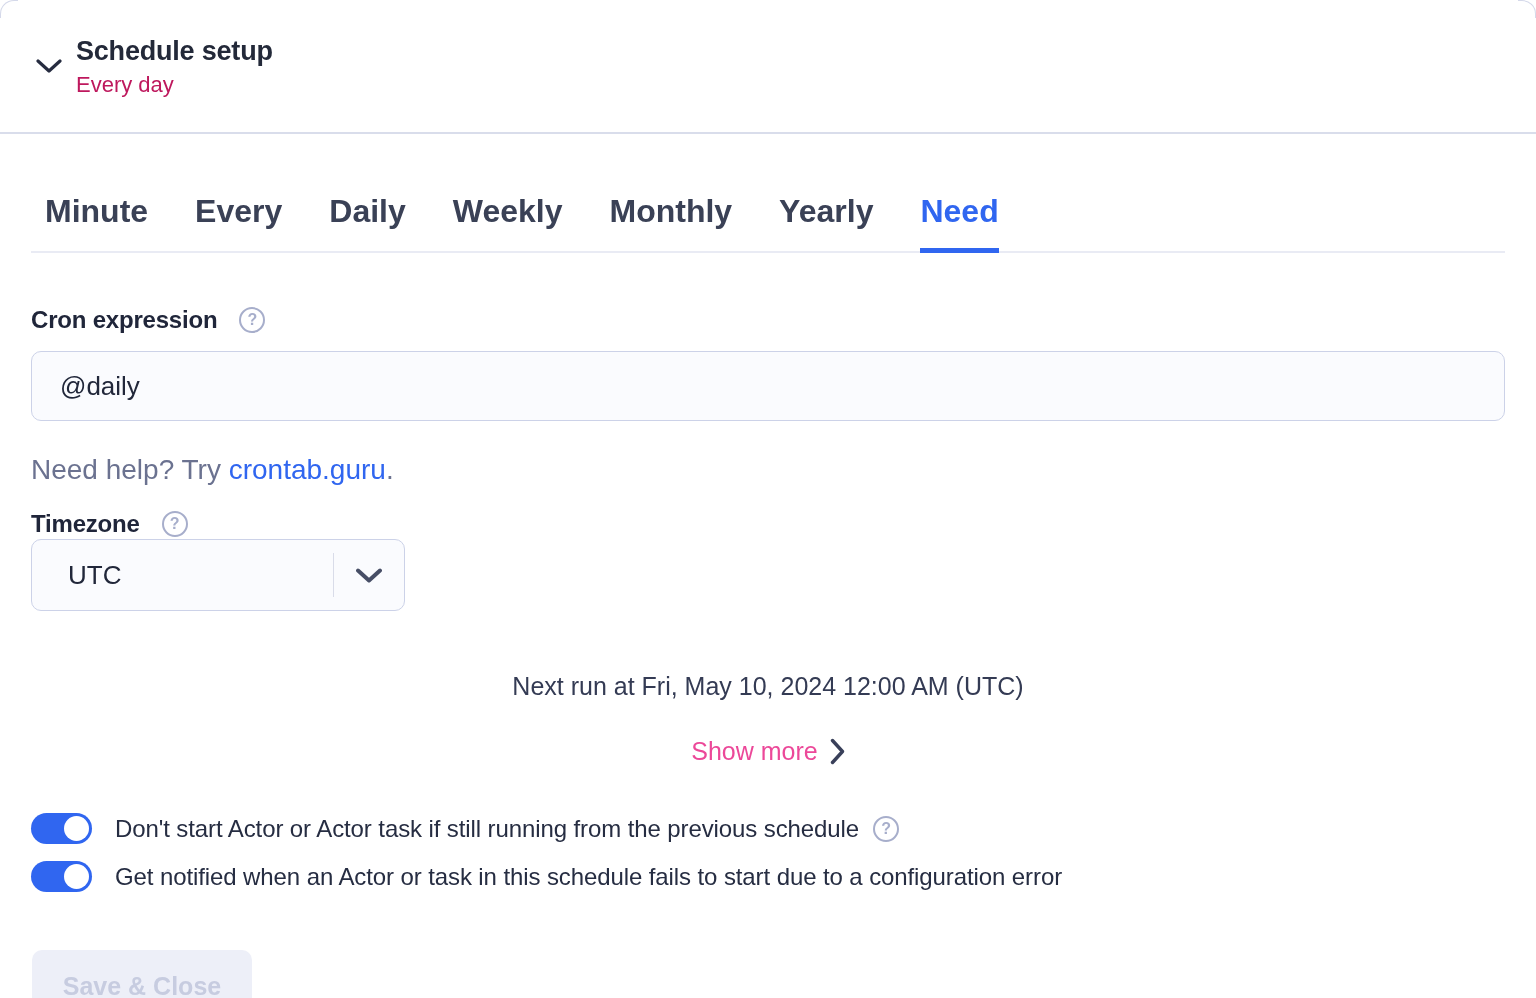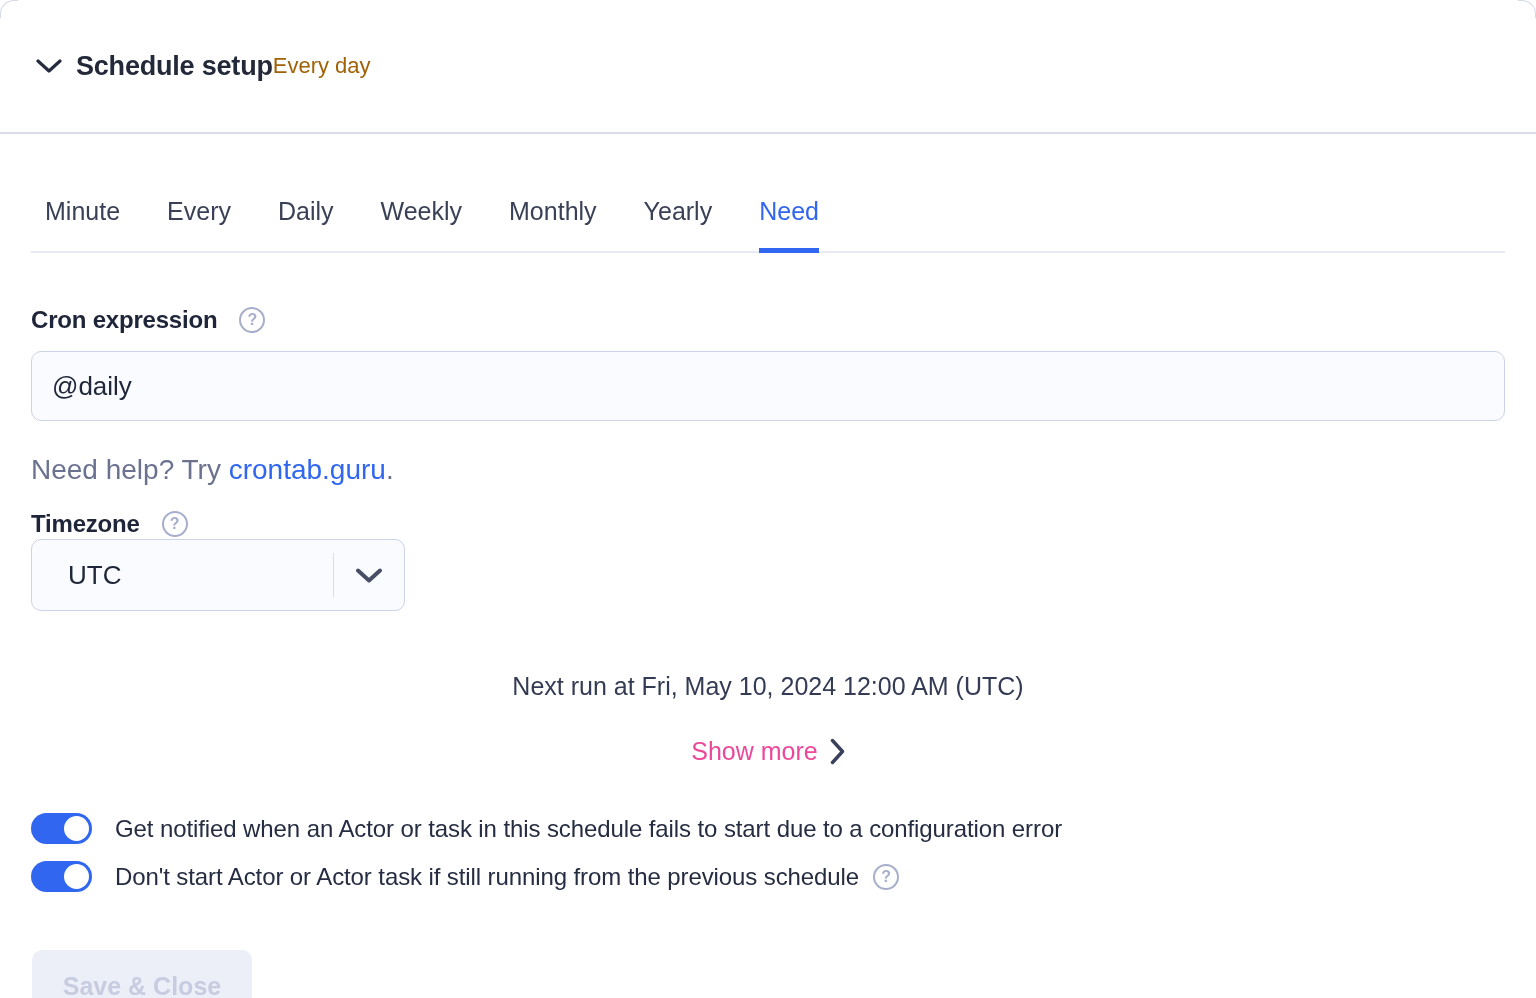--- a/index.html
+++ b/index.html
@@ -21,37 +21,37 @@
     height:134px;
     border-bottom:2px solid #d9ddeb;
     display:flex; align-items:center;
     padding:0 32px;
   }
   .collapse-btn {
     background:none; border:none; cursor:pointer;
     width:34px; height:34px; display:flex; align-items:center; justify-content:center;
     margin-right:10px;
   }
-  .title-block { display:flex; }
+  .title-block { display:flex; flex-direction:column; }
   .page-title { font-size:27px; font-weight:700; color:#232939; letter-spacing:-0.2px; line-height:34px; }
-  .page-subtitle { font-size:22px; color:#a16207; line-height:28px; margin-top:3px; }
+  .page-subtitle { font-size:22px; color:#be185d; line-height:28px; margin-top:3px; }
 
   
   main { padding:0 31px; }
 
   .tabs {
     display:flex; gap:47px;
     margin-top:62px;
     padding:0 14px;
     border-bottom:2px solid #e9ebf4;
   }
   .tab {
     background:none; border:none; cursor:pointer;
     font-family:inherit;
-    font-size:25px; font-weight:400; color:#3a4156;
+    font-size:32px; font-weight:700; color:#3a4156;
     line-height:30px;
     padding:0 0 22px 0;
     border-bottom:5px solid transparent;
     margin-bottom:-2px;
   }
   .tab.active { color:var(--accent); border-bottom-color:var(--accent); }
 
   .field-label-row { display:flex; align-items:center; gap:22px; }
   .field-label { font-size:24px; font-weight:700; color:#20263a; line-height:30px; letter-spacing:-0.2px; }
   .mt-52 { margin-top:52px; }
@@ -63,21 +63,21 @@
     display:inline-flex; align-items:center; justify-content:center;
     font-size:16px; font-weight:700; color:#a7aecb;
   }
   .help-icon::after { content:"?"; }
 
   .cron-input {
     margin-top:16px;
     width:100%; height:70px;
     border:1.5px solid #ccd2e8; border-radius:10px;
     background:#fafbfe;
-    padding:0 20px;
+    padding:0 28px;
     font-family:inherit; font-size:26px; color:#21273a;
     outline:none;
   }
 
   .help-text { margin-top:34px; font-size:28px; color:#6b7290; line-height:30px; }
   .help-text a { color:var(--accent); text-decoration:none; cursor:pointer; }
 
   .tz-select {
     margin-top:0;
     width:374px; height:72px;
@@ -188,26 +188,26 @@
         <path d="M2.5 2.5 L12.5 13.5 L2.5 24.5" stroke="#39405a" stroke-width="3.4" stroke-linecap="round" stroke-linejoin="round"></path>
       </svg>
     </button>
   </div>
 
   <div class="toggles">
     <div class="toggle-row">
       <button class="toggle" aria-checked="true">
         <span class="knob"></span>
       </button>
-      <span class="toggle-label">Get notified when an Actor or task in this schedule fails to start due to a configuration error</span>
+      <span class="toggle-label">Don't start Actor or Actor task if still running from the previous schedule</span>
+      <span class="help-icon"></span>
     </div>
     <div class="toggle-row">
       <button class="toggle" aria-checked="true">
         <span class="knob"></span>
       </button>
-      <span class="toggle-label">Don't start Actor or Actor task if still running from the previous schedule</span>
-      <span class="help-icon"></span>
+      <span class="toggle-label">Get notified when an Actor or task in this schedule fails to start due to a configuration error</span>
     </div>
   </div>
 
   <button class="save-btn" disabled="">Save &amp; Close</button>
 
 </main>
 
 </body></html>

